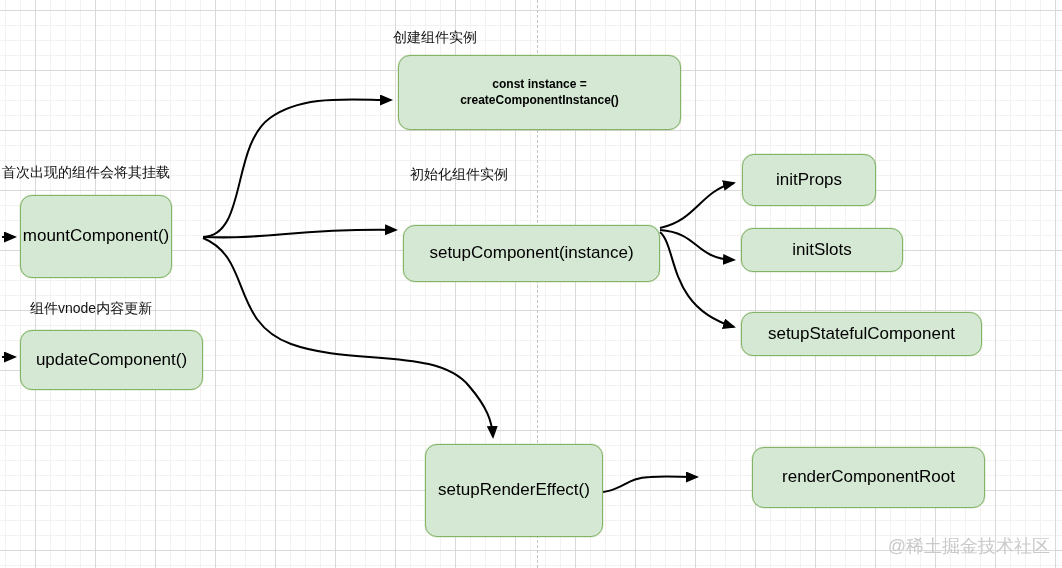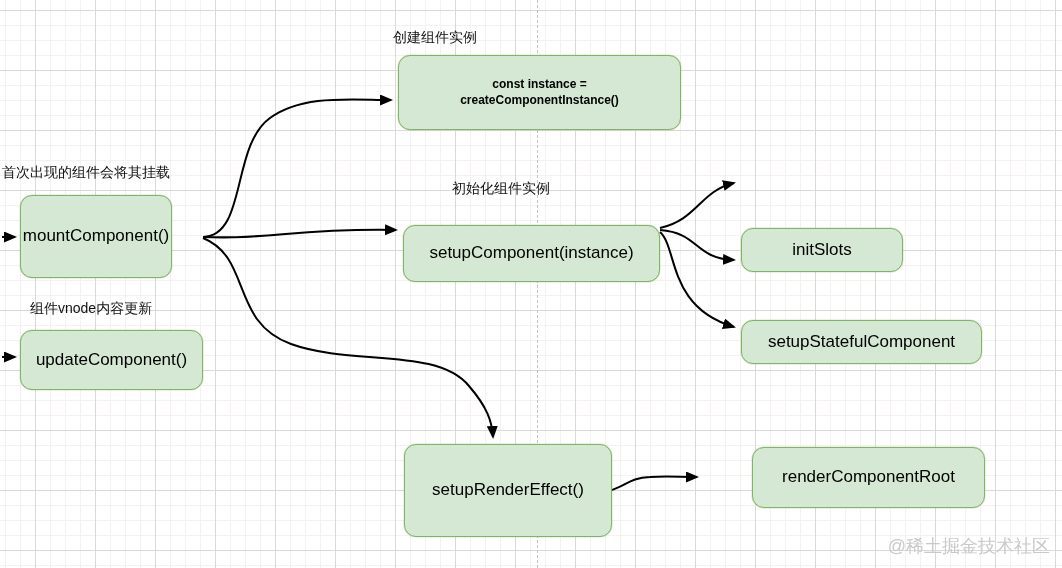--- a/index.html
+++ b/index.html
@@ -92,37 +92,38 @@
       <path d="M 660,228 C 697,220 700,191 734,183" marker-end="url(#arrowhead)"></path>
       <path d="M 660,230 C 700,233 693,258 734,260" marker-end="url(#arrowhead)"></path>
       <path d="M 660,232 C 678,248 667,307 734,327" marker-end="url(#arrowhead)"></path>
       <path d="M 581,493 C 625,495 621,478 650,477 C 666,476 680,477 697,477" marker-end="url(#arrowhead)"></path>
     </g>
   </svg>
 
   <div class="annotation" style="left:393px; top:29px;">创建组件实例</div>
   <div class="annotation" style="left:2px; top:164px;">首次出现的组件会将其挂载</div>
   <div class="annotation" style="left:30px; top:300px;">组件vnode内容更新</div>
-  <div class="annotation" style="left:410px; top:180px;padding-left:42px;">初始化组件实例</div>
+  <div class="annotation" style="left:410px; top:166px;">初始化组件实例</div>
 
   <div class="node" style="left:398px; top:55px; width:283px; height:75px;">
     <div class="code-line">const instance =</div>
     <div class="code-line">createComponentInstance()</div>
   </div>
 
   <div class="node" style="left:20px; top:195px; width:152px; height:83px;">mountComponent()</div>
 
   <div class="node" style="left:20px; top:330px; width:183px; height:60px;">updateComponent()</div>
 
   <div class="node" style="left:403px; top:201px; width:257px; height:57px;margin-top:24px;">setupComponent(instance)</div>
 
+  <div class="node" style="left:742px; top:154px; width:134px; height:52px;">initProps</div>
 
   <div class="node" style="left:741px; top:228px; width:162px; height:44px;">initSlots</div>
 
-  <div class="node" style="left:741px; top:312px; width:241px; height:44px;margin-top:8px;">setupStatefulComponent</div>
+  <div class="node" style="left:741px; top:312px; width:241px; height:44px;">setupStatefulComponent</div>
 
-  <div class="node" style="left:404px; top:444px; width:208px; height:93px;">setupRenderEffect()</div>
+  <div class="node" style="left:425px; top:444px; width:178px; height:93px;">setupRenderEffect()</div>
 
   <div class="node" style="left:704px; top:447px; width:233px; height:61px;margin-left:48px;">renderComponentRoot</div>
 
   <div class="watermark">@稀土掘金技术社区</div>
 
 </div>
 
 </body></html>

